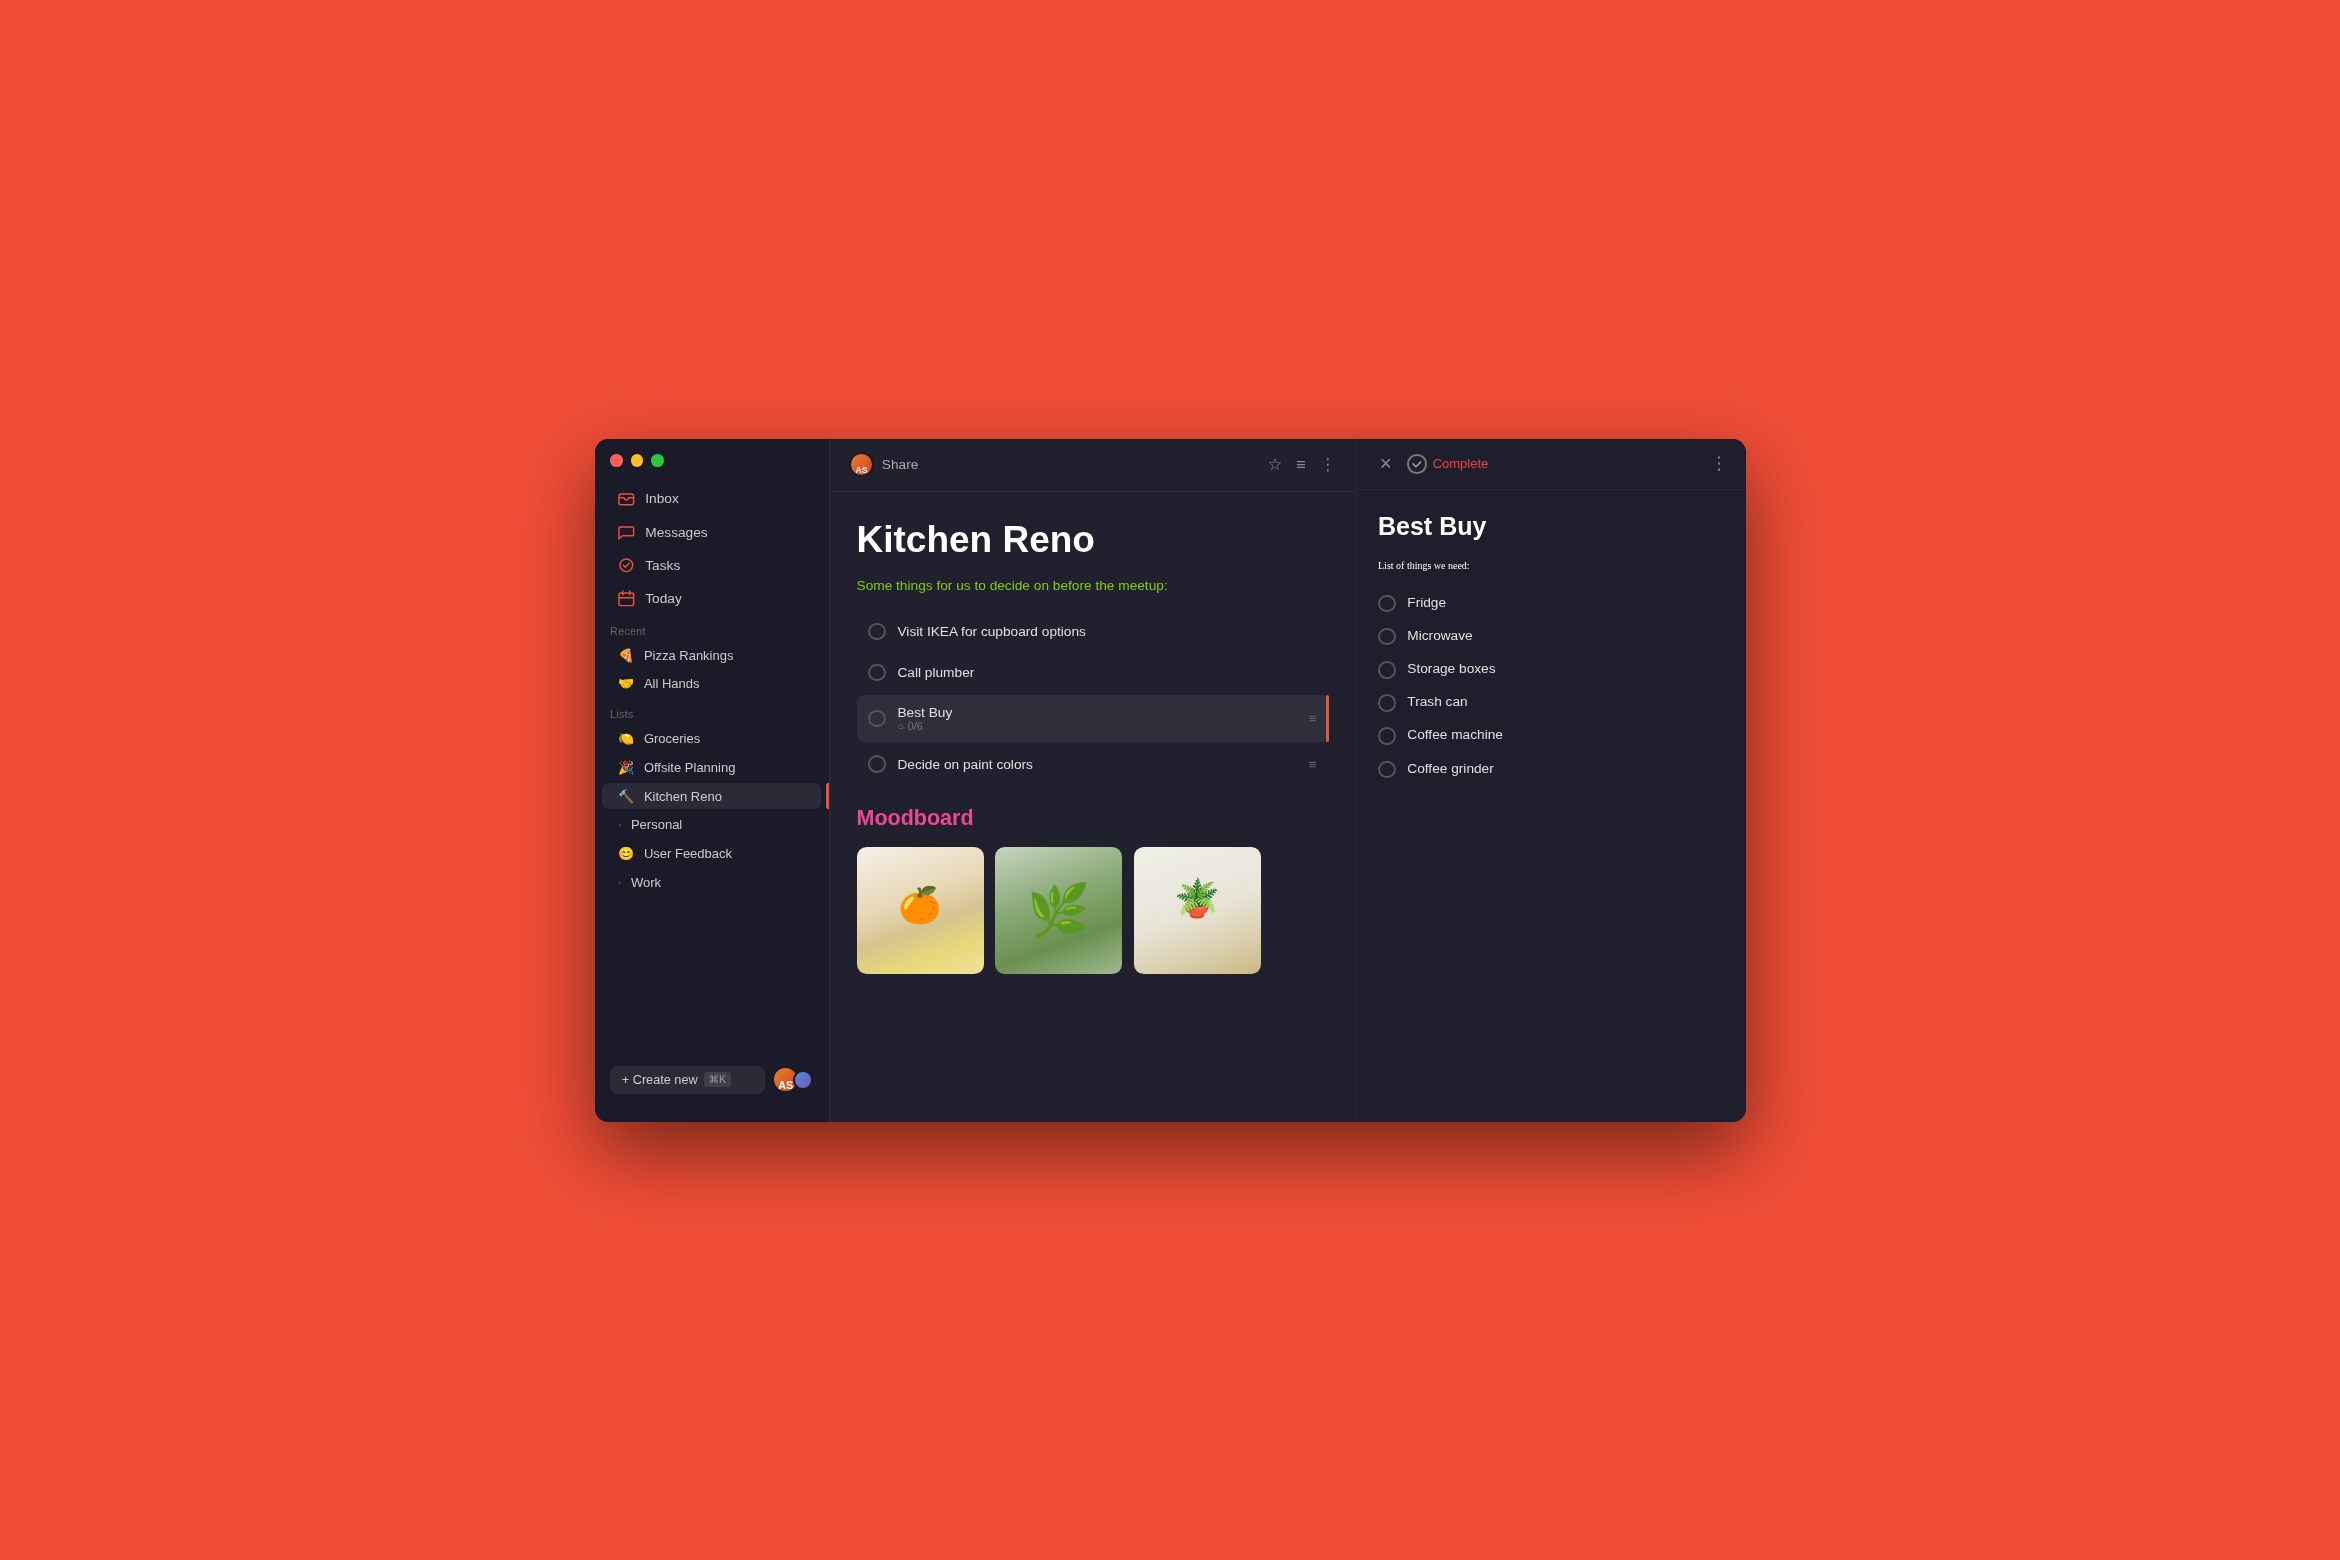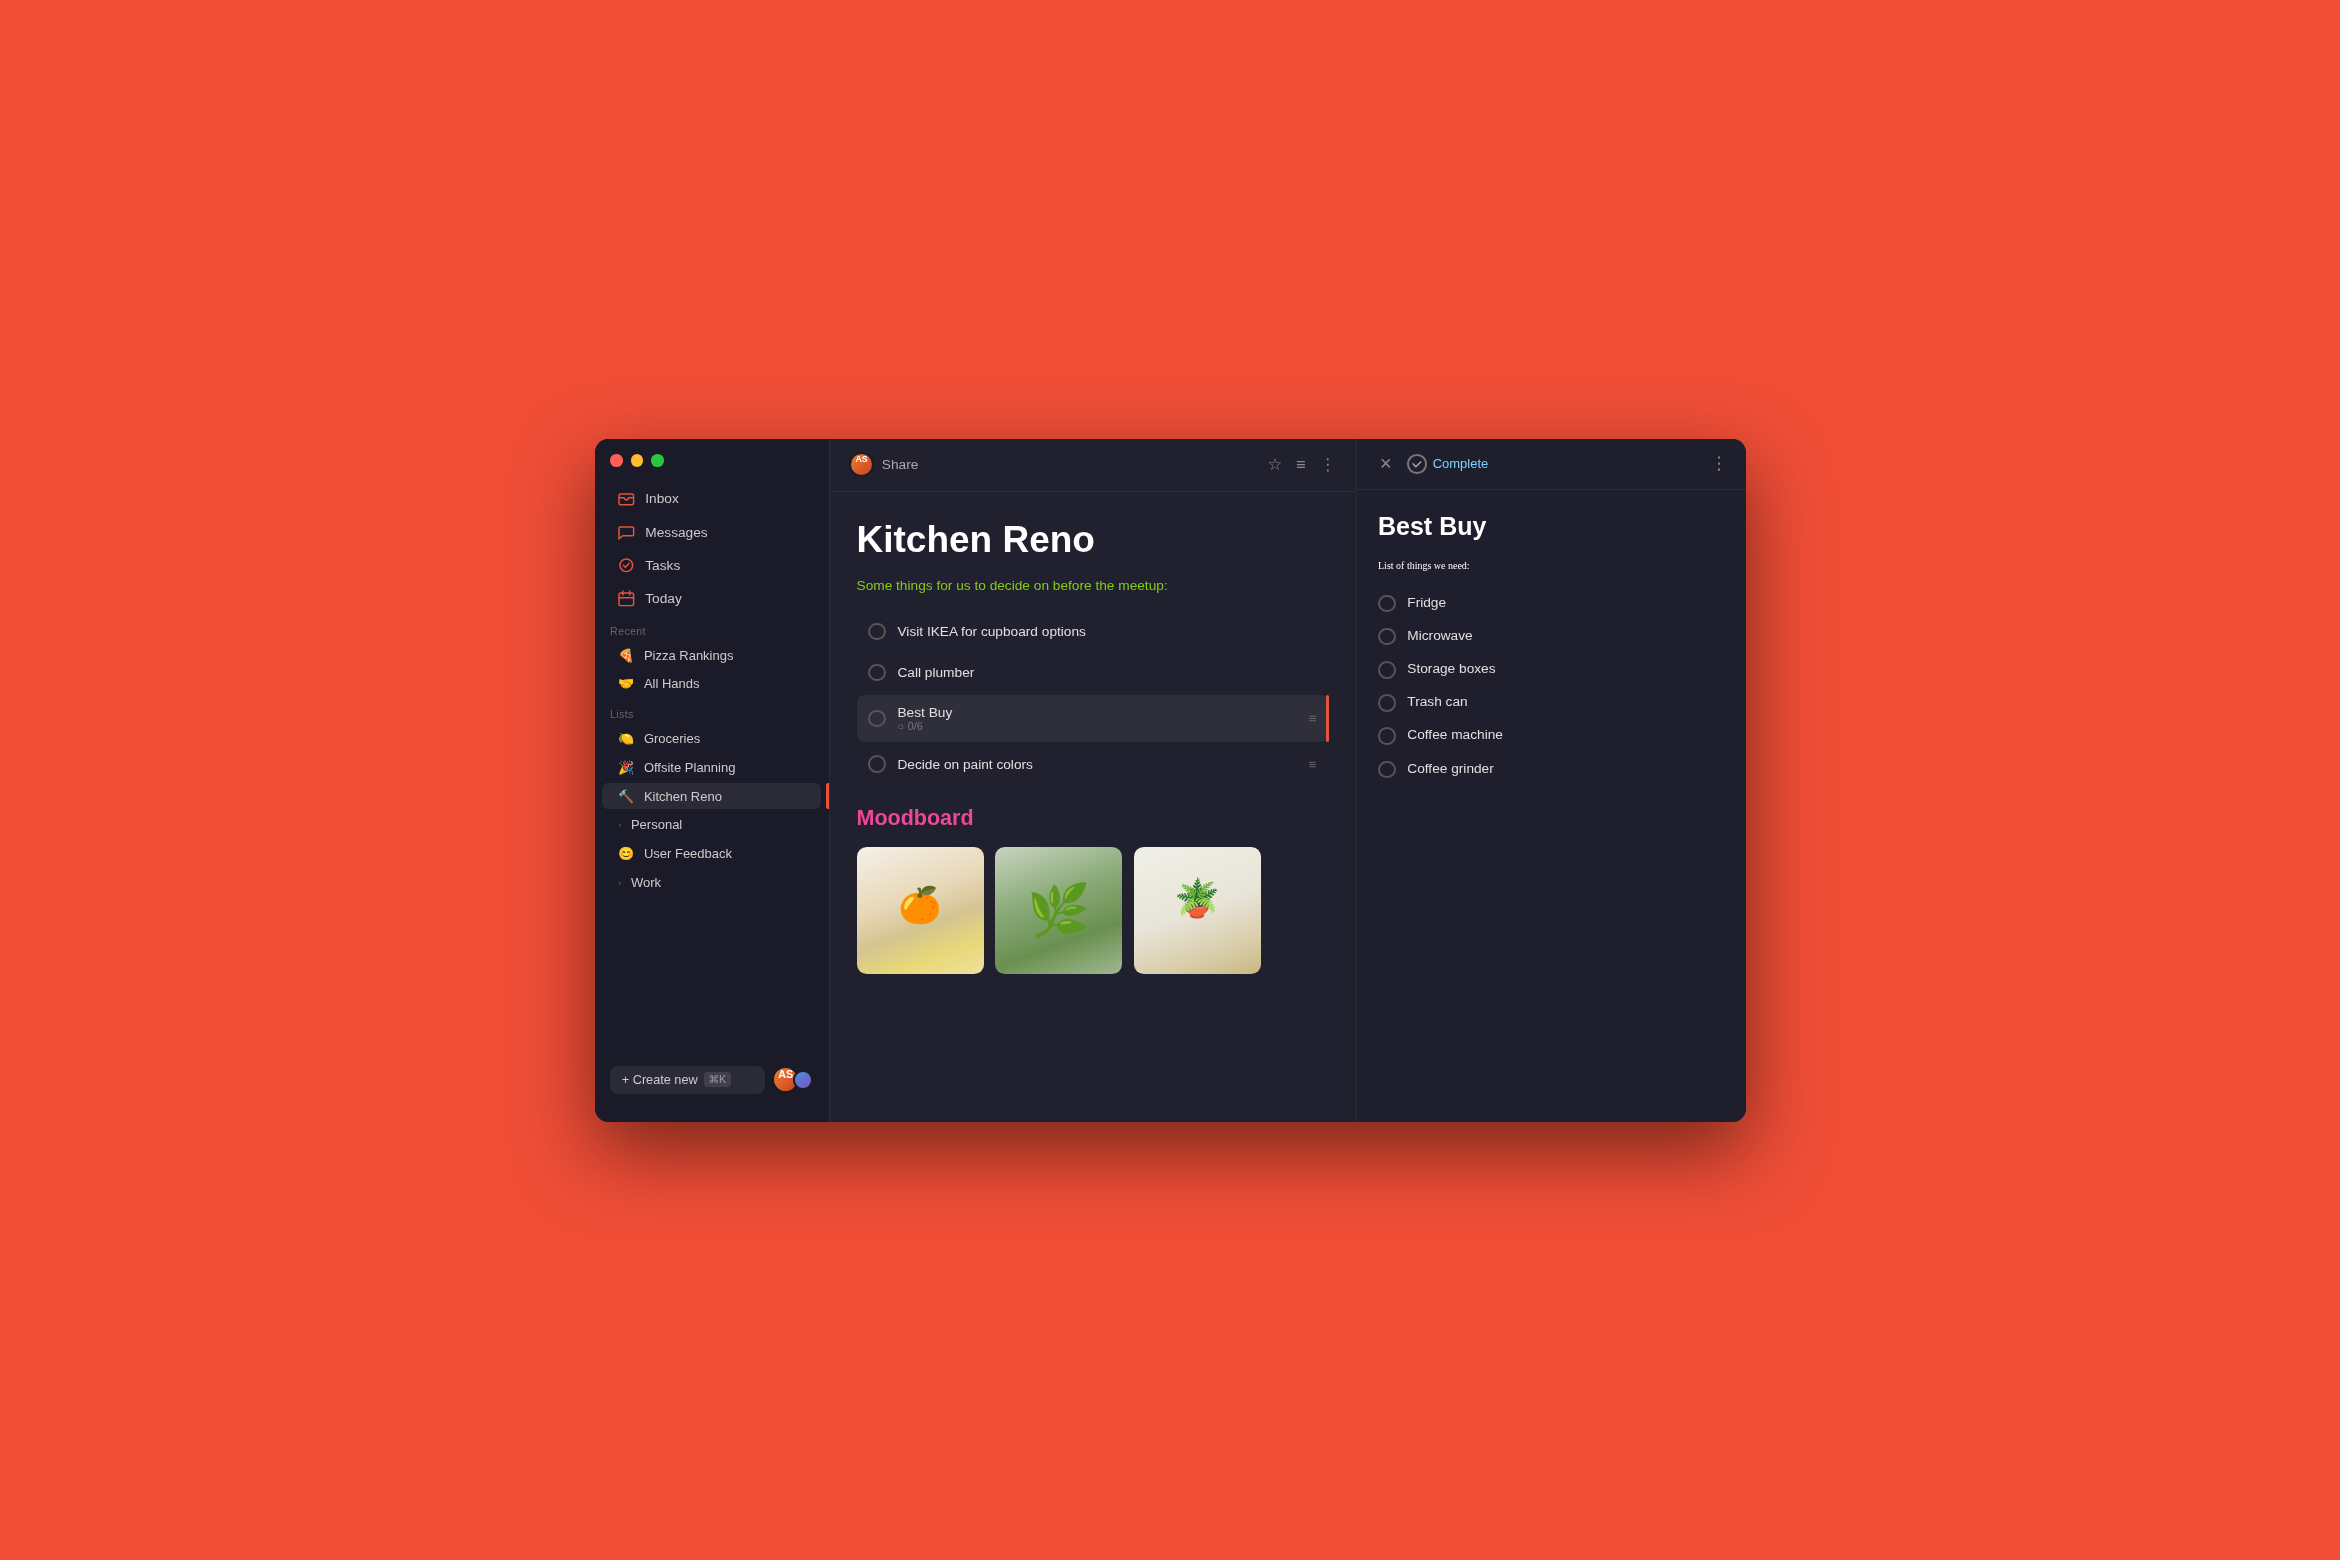--- a/index.html
+++ b/index.html
@@ -120,21 +120,21 @@
     }
     .avatar-stack {
       display: flex;
       align-items: center;
     }
     .avatar {
       width: 27px; height: 27px;
       border-radius: 50%;
       background: linear-gradient(135deg, #e8533a, #f0a030);
       border: 2px solid #1a1a28;
-      display: flex; align-items: flex-start; justify-content: center;
+      display: flex; align-items: flex-end; justify-content: center;
       font-size: 10.7px; color: white; font-weight: 600;
       overflow: hidden;
     }
     .avatar-small {
       width: 19.5px; height: 19.5px;
       border-radius: 50%;
       background: linear-gradient(135deg, #4a90d9, #7b52c2);
       border: 2px solid #1a1a28;
       margin-left: -5.9px;
     }
@@ -316,21 +316,21 @@
       cursor: pointer;
       display: flex; align-items: center; justify-content: center;
       width: 23.4px; height: 23.4px;
     }
     .complete-btn {
       display: flex;
       align-items: center;
       gap: 5.9px;
       background: none;
       border: none;
-      color: #7dd3fc;
+      color: #ef4444;
       font-size: 13px;
       cursor: pointer;
     }
     .complete-icon {
       width: 19.5px; height: 19.5px;
       border-radius: 50%;
       border: 2px solid #777;
       display: flex; align-items: center; justify-content: center;
       font-size: 9.8px;
     }

